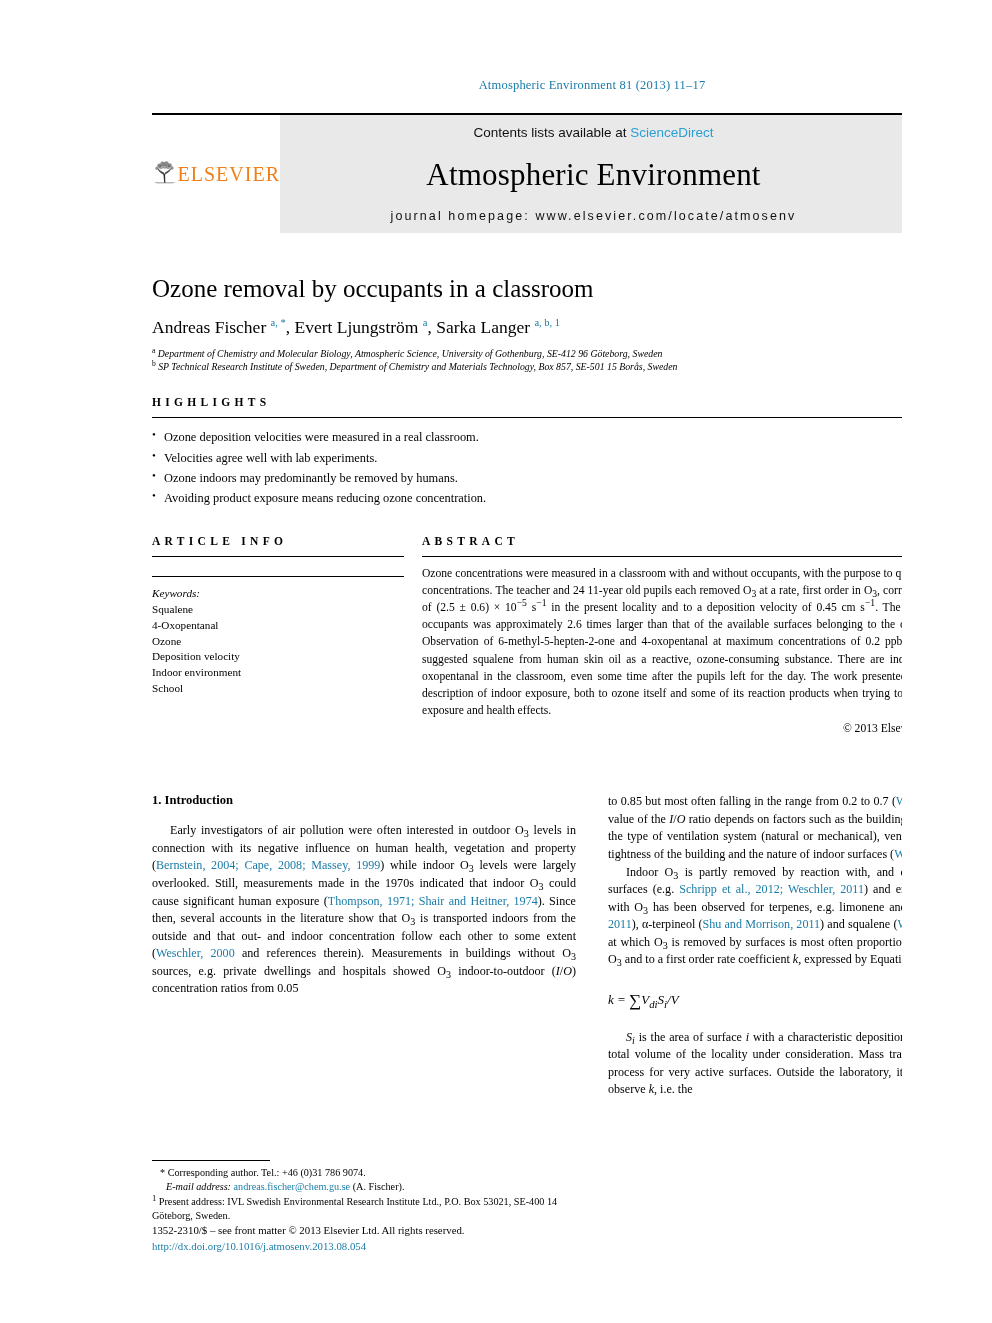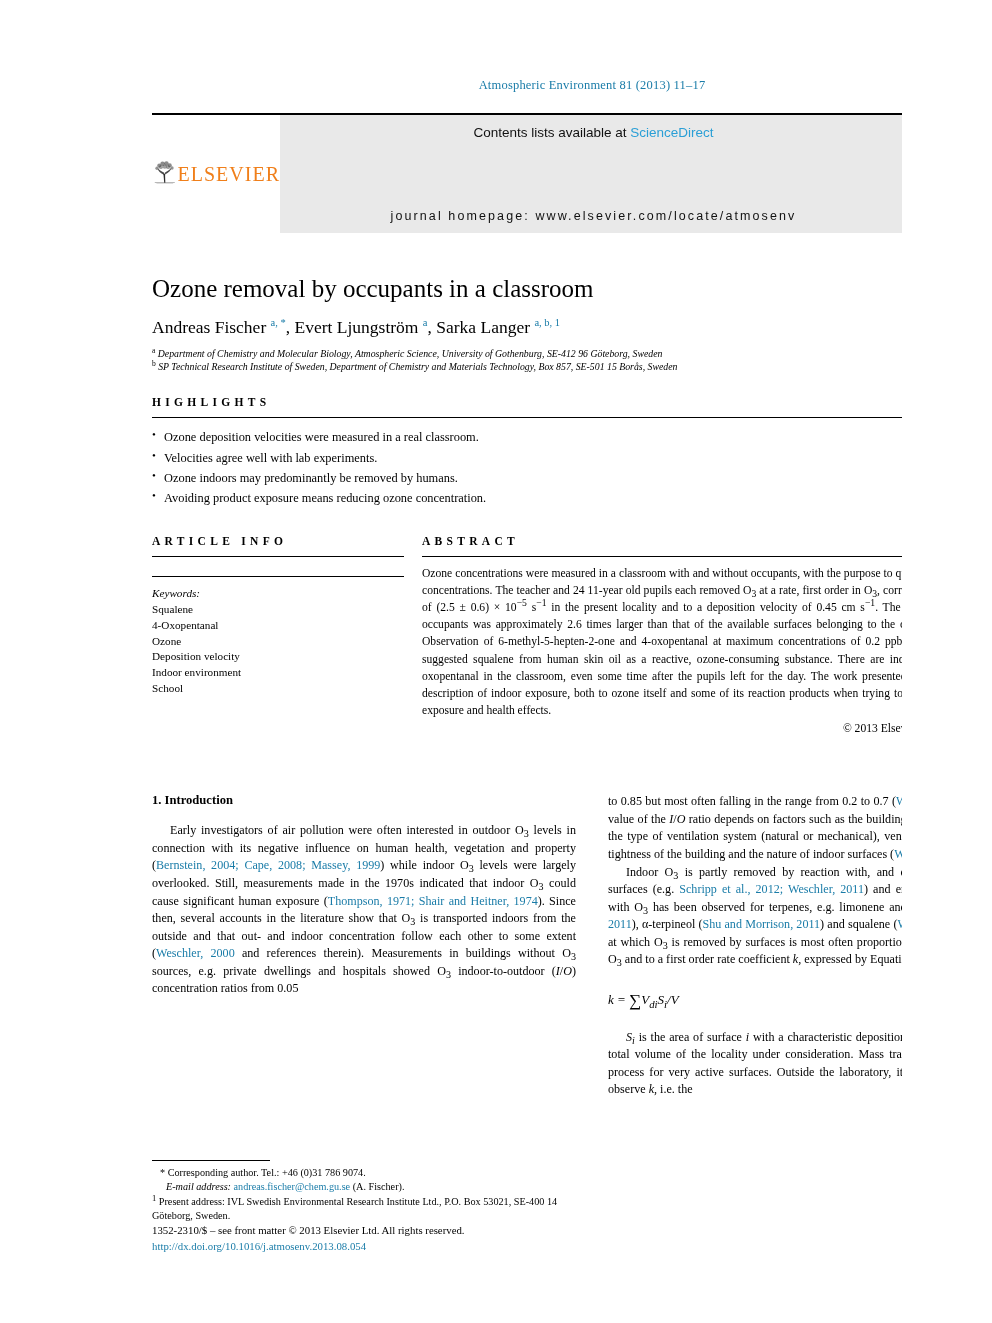--- a/index.html
+++ b/index.html
@@ -336,20 +336,21 @@
             <rect x="16" y="81" width="60" height="1.4" opacity=".4"></rect>
           </g>
         </svg>
         <div class="elsevier-word">ELSEVIER</div>
       </div>
 
       <div class="masthead-center">
         <div class="contents-line">
           <span>Contents lists available at </span><span class="sd">ScienceDirect</span>
         </div>
+        <div class="journal-title">Atmospheric Environment</div>
         <div class="homepage-line">journal homepage: www.elsevier.com/locate/atmosenv</div>
       </div>
 
       <div class="cover-thumb">
         <div class="cover-art">
           <div class="cover-mini-logo"></div>
           <div class="cover-title">
             <div>ATMOSPHERIC</div>
             <div>ENVIRONMENT</div>
           </div>

